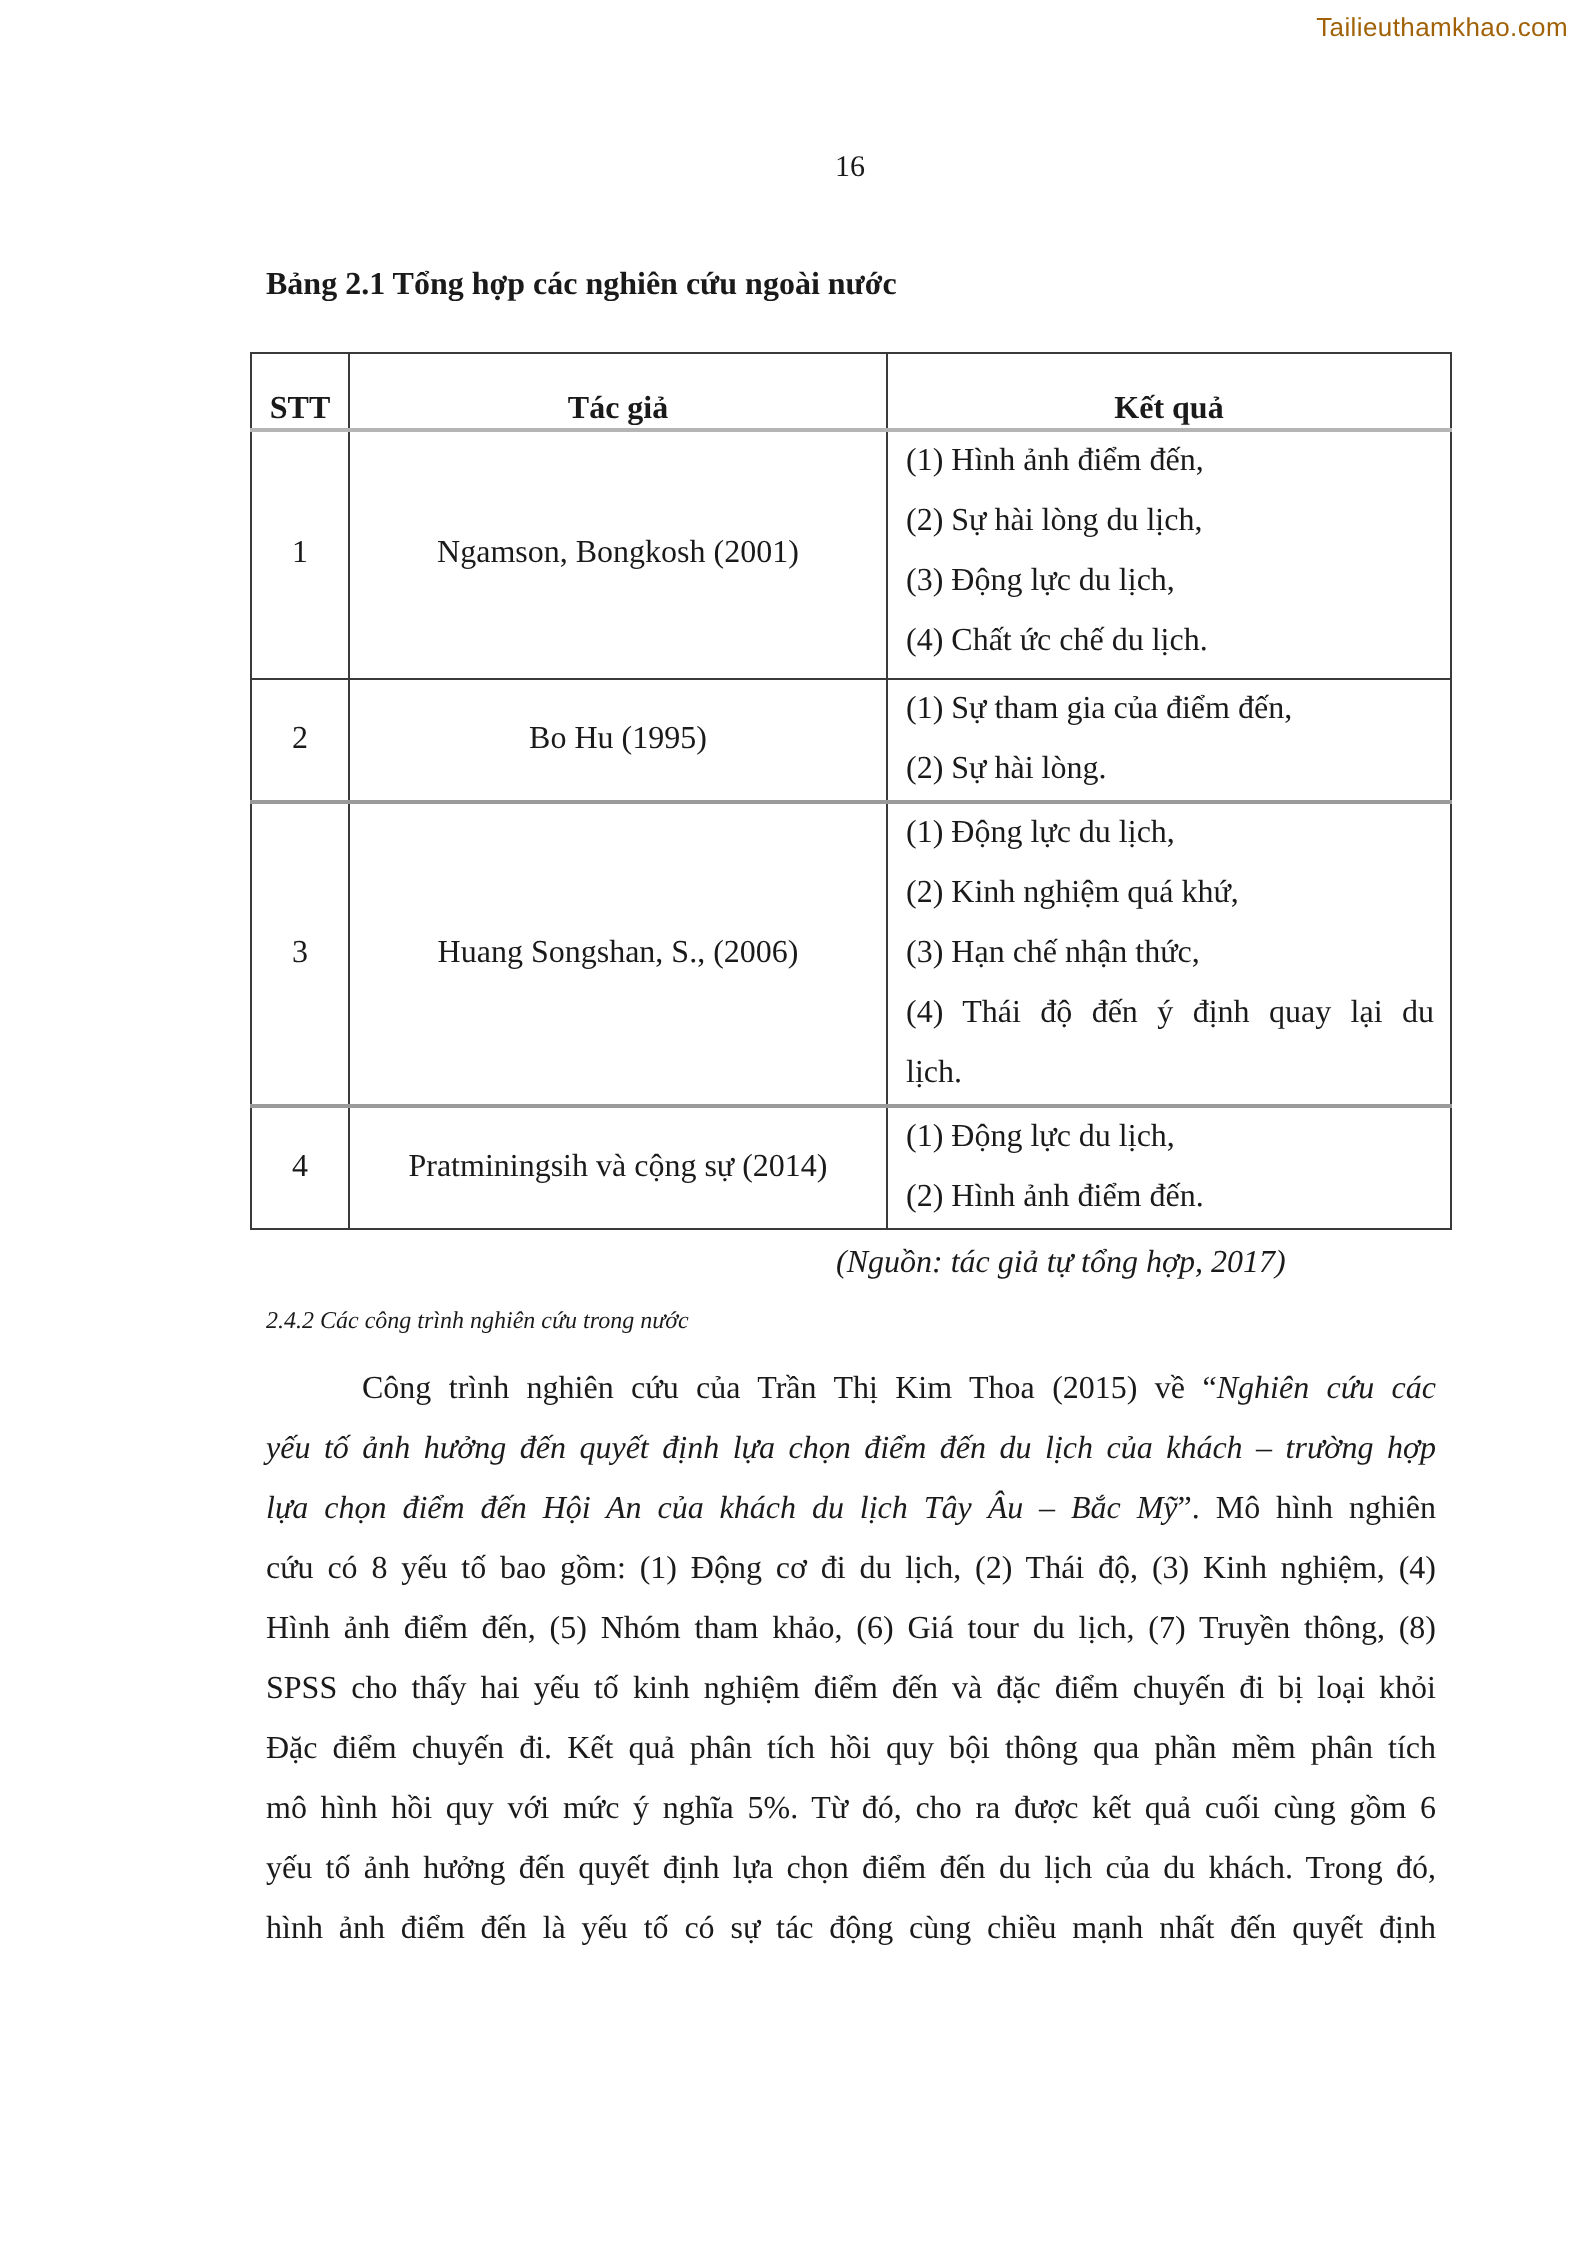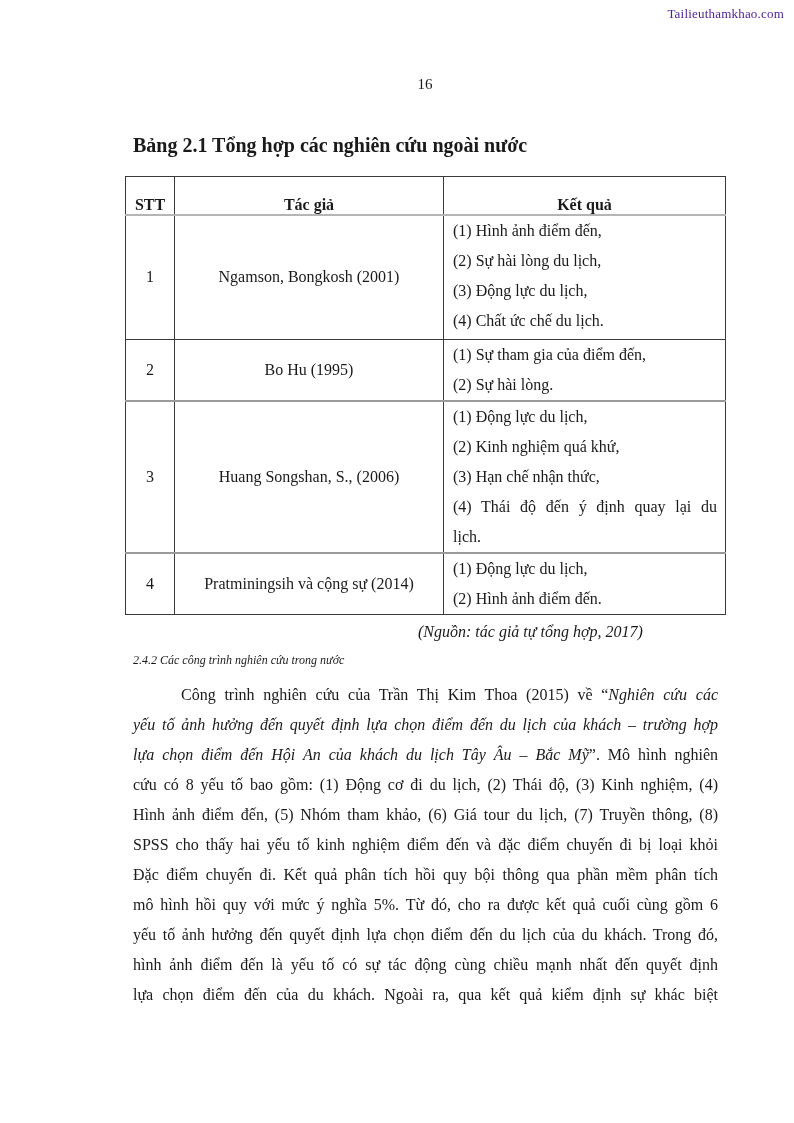--- a/index.html
+++ b/index.html
@@ -3,30 +3,30 @@
 <meta charset="utf-8">
 <style>
   html, body { margin: 0; padding: 0; background: #ffffff; }
   body {
     width: 794px; height: 1123px; position: relative; overflow: hidden;
     font-family: "Liberation Serif", "DejaVu Serif", serif;
     color: #1a1a1a;
   }
   .watermark {
     position: absolute; top: 6px; right: 10px;
-    font-family: Liberation Serif, serif;
-    font-size: 13px; color: #4c1d95; letter-spacing: 0.2px;
+    font-family: Liberation Sans, sans-serif;
+    font-size: 13px; color: #a16207; letter-spacing: 0.2px;
   }
   .page-number {
     position: absolute; top: 76px; left: 0; width: 850px; text-align: center;
     font-size: 15px;
   }
   .table-caption {
     position: absolute; top: 134px; left: 133px;
-    font-size: 20px; font-weight: bold;
+    font-size: 16px; font-weight: bold;
   }
   table.research {
     position: absolute; top: 176px; left: 125px;
     width: 601px; border-collapse: collapse;
     font-size: 16px;
   }
   table.research th, table.research td {
     border: 1px solid #3a3a3a; padding: 0;
   }
   table.research thead tr { height: 38px; }
@@ -120,14 +120,13 @@
   <span class="line first"><span>Công trình nghiên cứu của Trần Thị Kim Thoa (2015) về “</span><span class="it">Nghiên cứu các</span></span>
   <span class="line"><span class="it">yếu tố ảnh hưởng đến quyết định lựa chọn điểm đến du lịch của khách – trường hợp</span></span>
   <span class="line"><span class="it">lựa chọn điểm đến Hội An của khách du lịch Tây Âu – Bắc Mỹ</span><span>”. Mô hình nghiên</span></span>
   <span class="line">cứu có 8 yếu tố bao gồm: (1) Động cơ đi du lịch, (2) Thái độ, (3) Kinh nghiệm, (4)</span>
   <span class="line">Hình ảnh điểm đến, (5) Nhóm tham khảo, (6) Giá tour du lịch, (7) Truyền thông, (8)</span>
   <span class="line">SPSS cho thấy hai yếu tố kinh nghiệm điểm đến và đặc điểm chuyến đi bị loại khỏi</span>
   <span class="line">Đặc điểm chuyến đi. Kết quả phân tích hồi quy bội thông qua phần mềm phân tích</span>
   <span class="line">mô hình hồi quy với mức ý nghĩa 5%. Từ đó, cho ra được kết quả cuối cùng gồm 6</span>
   <span class="line">yếu tố ảnh hưởng đến quyết định lựa chọn điểm đến du lịch của du khách. Trong đó,</span>
   <span class="line">hình ảnh điểm đến là yếu tố có sự tác động cùng chiều mạnh nhất đến quyết định</span>
-  <span class="line">lựa chọn điểm đến của du khách. Ngoài ra, qua kết quả kiểm định sự khác biệt</span>
 </div>
 
 </body></html>

